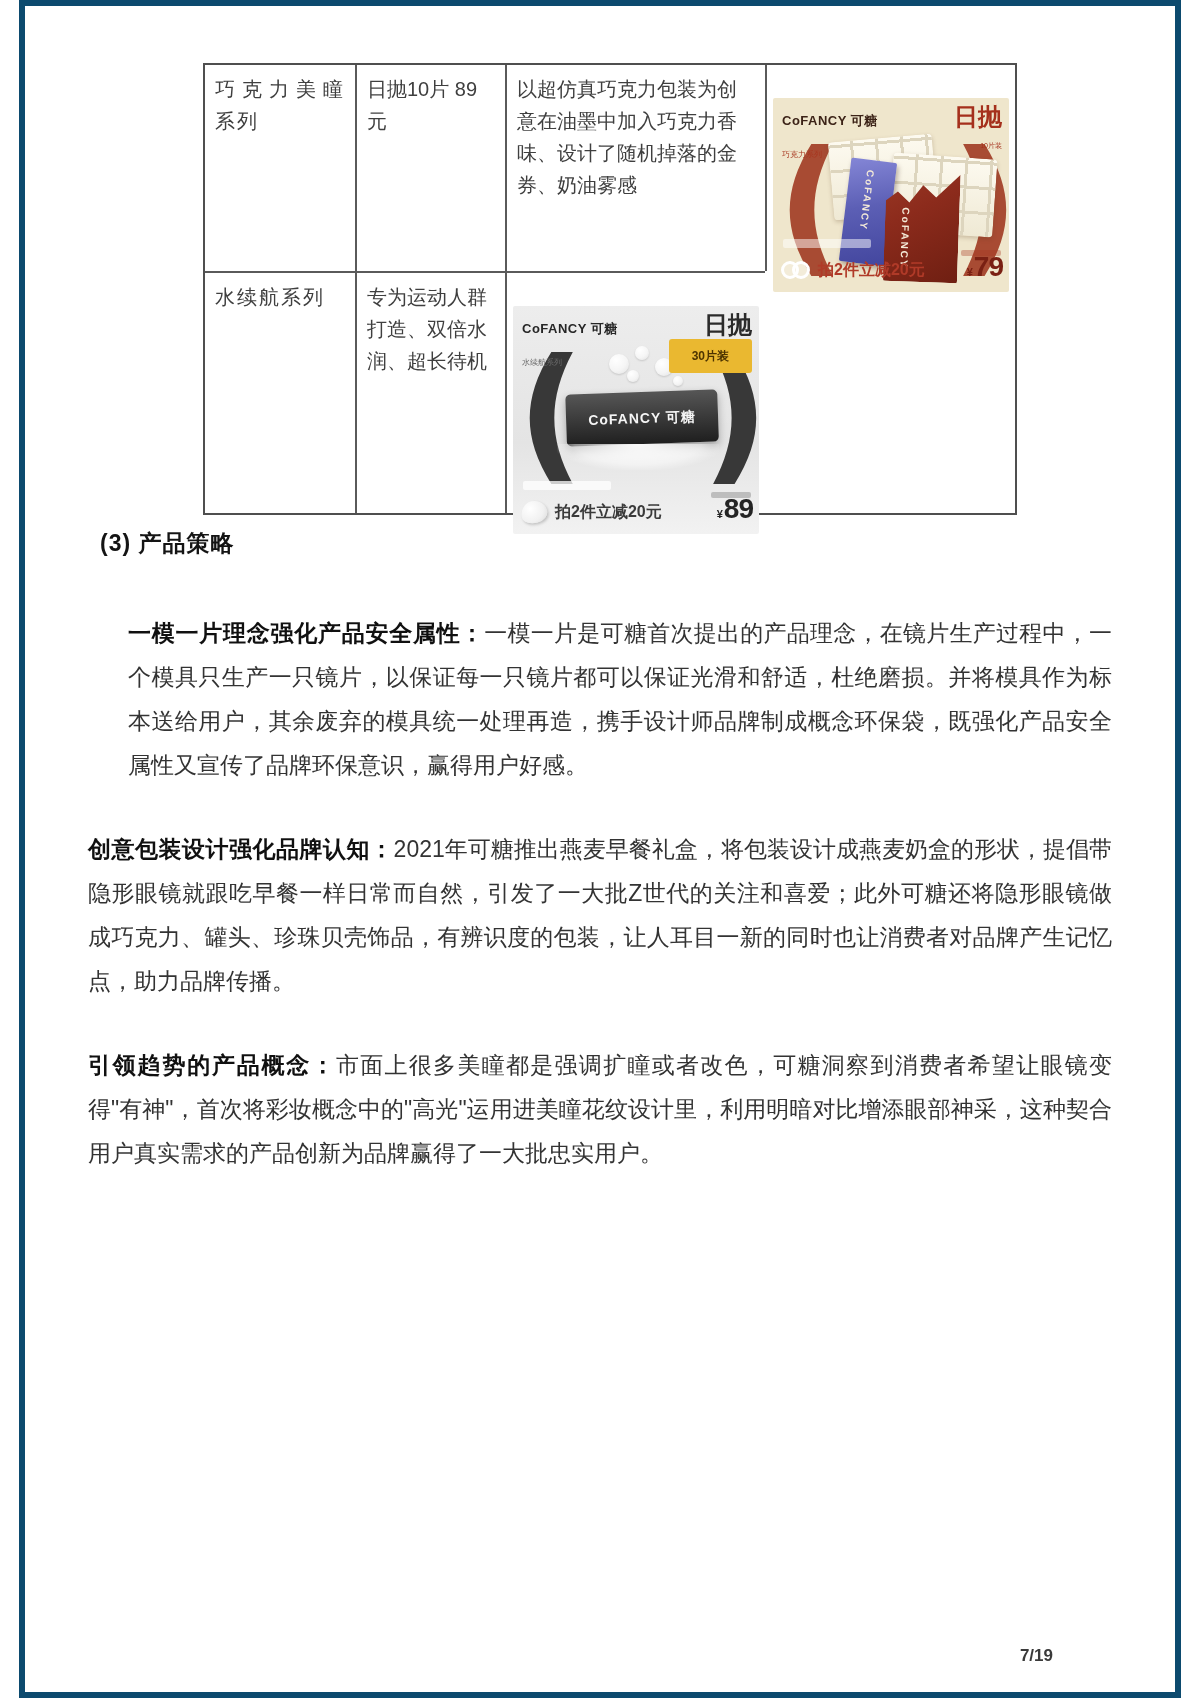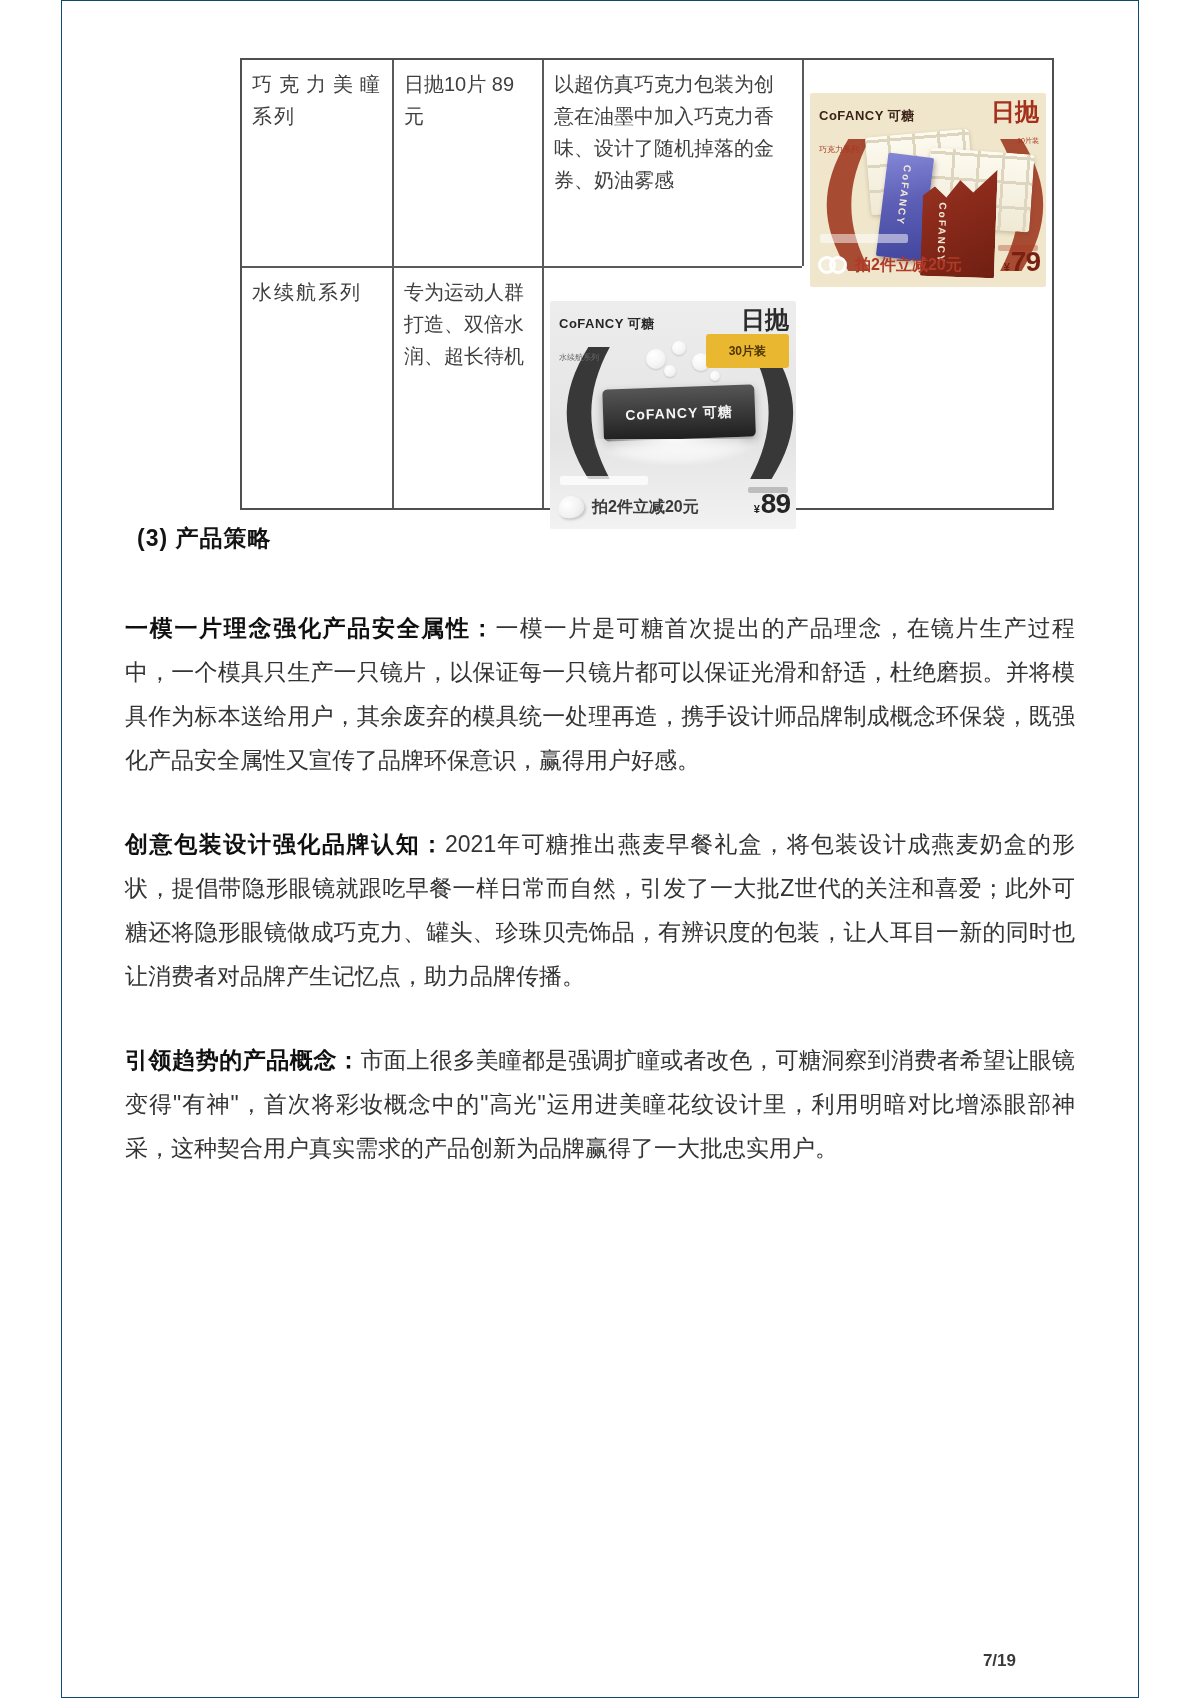--- a/index.html
+++ b/index.html
@@ -1,20 +1,20 @@
 <!DOCTYPE html>
 <html><head>
 <meta charset="utf-8">
 <style>
   * { margin:0; padding:0; box-sizing:border-box; }
   html,body { background:#ffffff; }
   body { font-family:"Liberation Sans","DejaVu Sans",sans-serif; }
   .page {
-    position:relative; width:1078px; height:1698px; margin:0 auto;
-    background:#ffffff; border:1px solid #0c4a6e; overflow:hidden;
+    position:relative; width:1162px; height:1698px; margin:0 auto;
+    background:#ffffff; border:6px solid #0c4a6e; overflow:hidden;
     padding:57px 63px 0 63px; color:#2f2f2f;
   }
 
   
   .ptable { margin-left:115px; width:814px; border:2px solid #4f4f4f; }
   .trow { display:grid; grid-template-columns:150px 150px 260px 250px; }
   .trow + .trow .cell { border-top:2px solid #5a5a5a; }
   .cell { border-left:2px solid #5a5a5a; padding:8px 10px; font-size:20px; line-height:32px; color:#3f3f3f; }
   .cell:first-child { border-left:none; }
   .trow1 .cell { min-height:206px; }
@@ -99,21 +99,21 @@
     box-shadow:0 1px 2px rgba(0,0,0,.15); }
   .splash { position:absolute; left:44px; right:40px; top:138px; height:26px; z-index:5;
     background:radial-gradient(ellipse at 50% 0%, rgba(255,255,255,.95) 0%, rgba(255,255,255,.5) 55%, rgba(255,255,255,0) 75%); }
   .shell { width:26px; height:22px; margin-right:8px; border-radius:50% 50% 46% 54%/62% 58% 42% 38%;
     background:radial-gradient(circle at 38% 32%, #ffffff 0%, #f1f1f1 60%, #d9d9d9 100%);
     box-shadow:1px 2px 3px rgba(0,0,0,.2); transform:rotate(-14deg); }
 
   
   .heading { margin:13px 0 0 12px; font-size:23px; font-weight:bold; color:#141414; letter-spacing:1px; }
   .para { margin-top:40px; font-size:23px; line-height:44px; text-align:justify; color:#333333; }
-  .para:first-of-type { margin-top:52px; }
+  .para:first-of-type { margin-top:52px;margin-left:40px; }
   .para b { color:#101010; letter-spacing:.5px; }
   .footer { position:absolute; right:122px; bottom:26px; font-size:17px; font-weight:bold; color:#3a3a3a;text-align:center; }
 </style>
 </head>
 <body>
 
 <div class="page">
 
   <div class="ptable">
 

